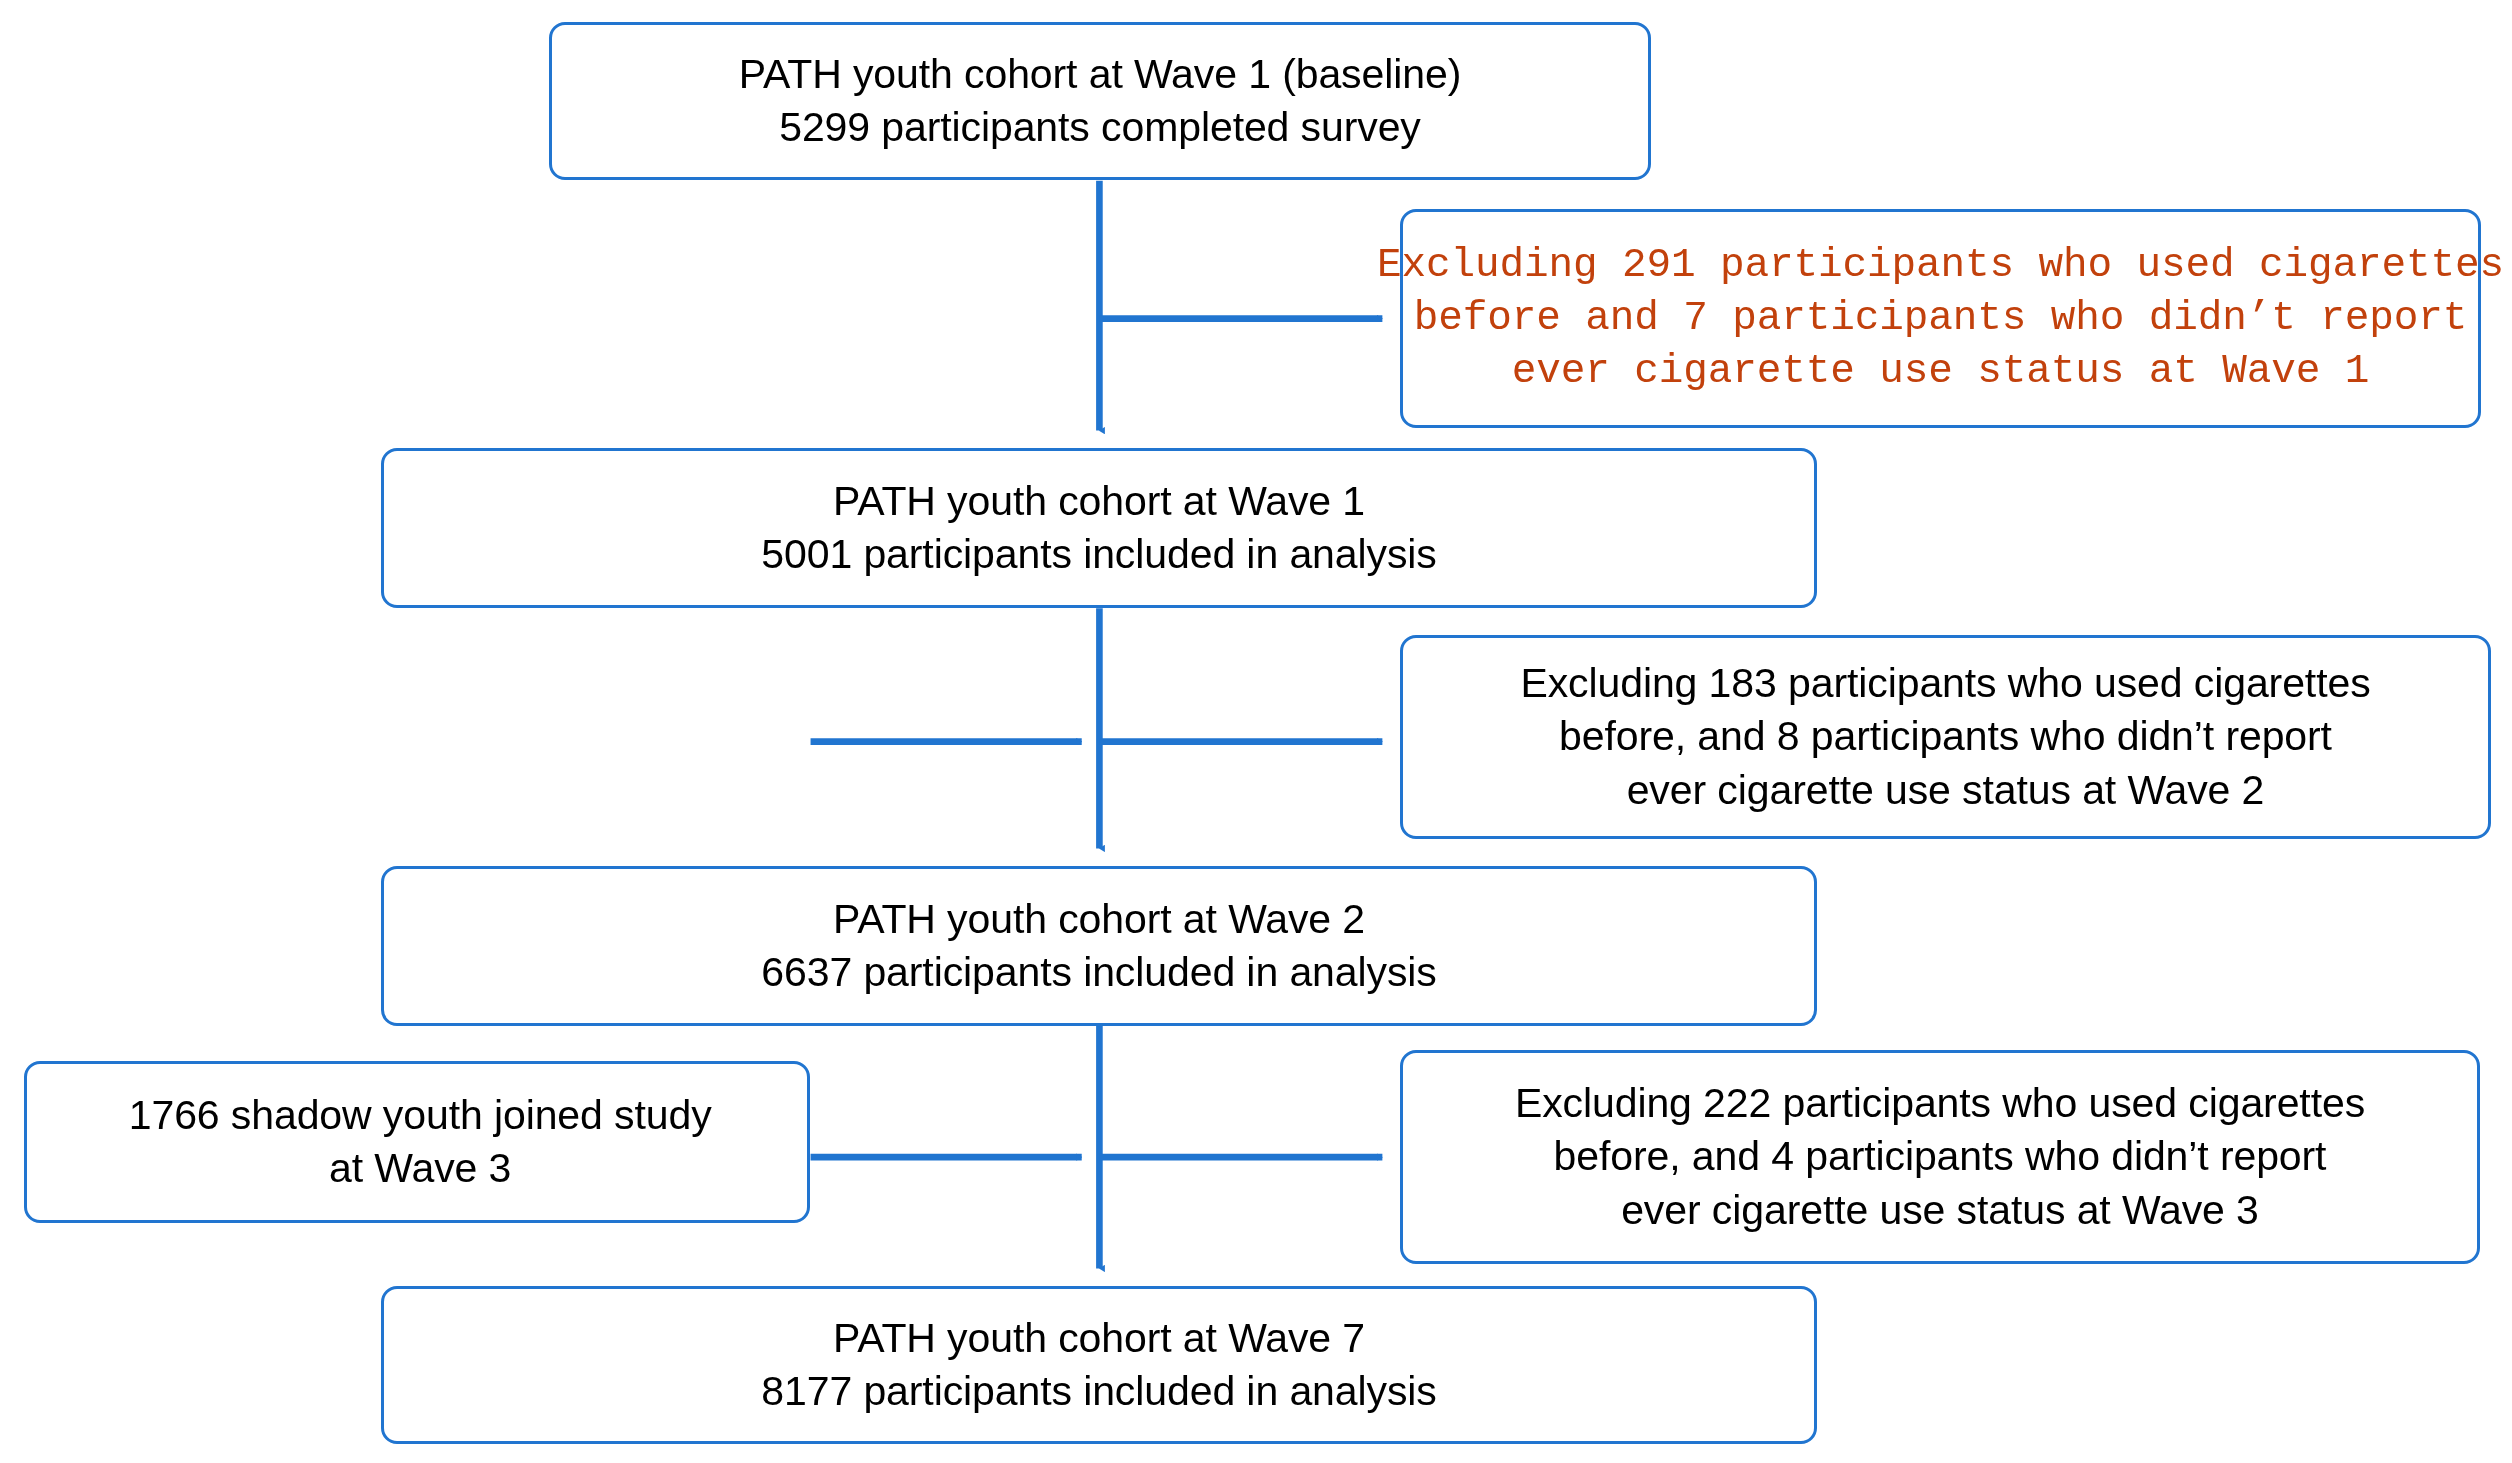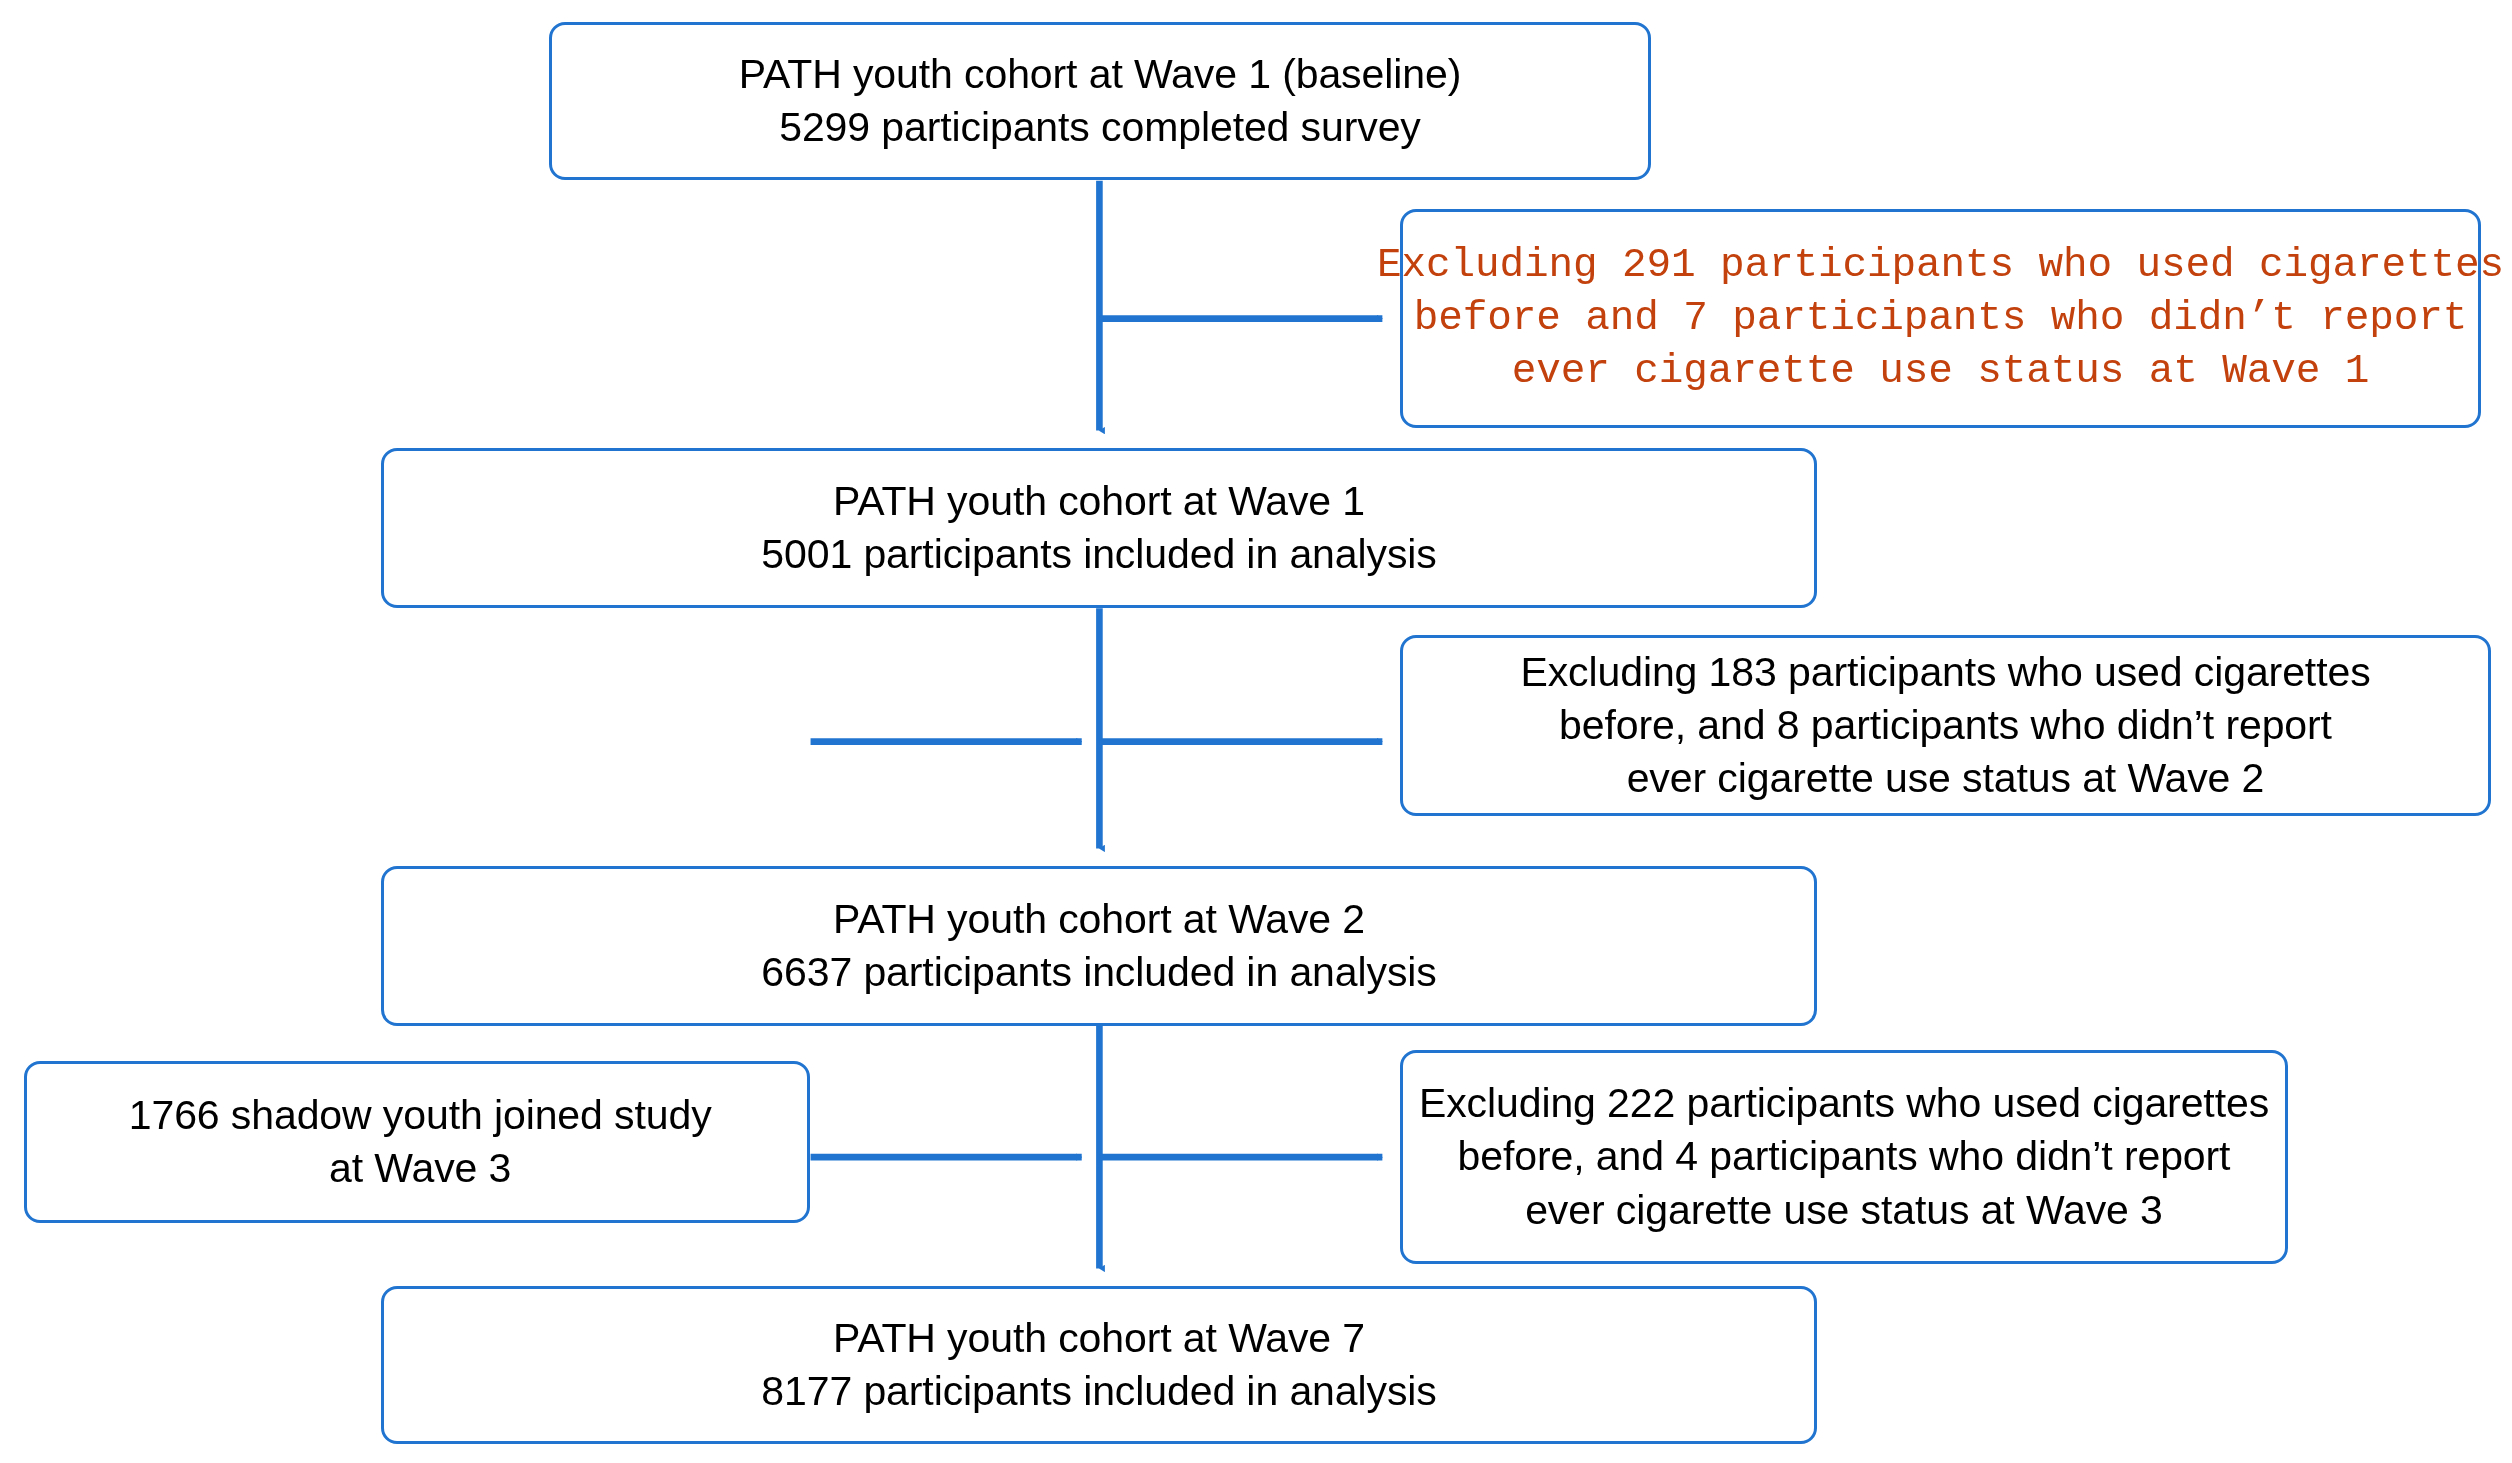--- a/index.html
+++ b/index.html
@@ -39,24 +39,24 @@
   }
   .node .line {
     display: block;
     white-space: nowrap;
   }
   
   #node-top        { left: 549px;  top: 22px;   width: 1102px; height: 158px; }
   #node-excl-w1    { left: 1400px; top: 209px;  width: 1081px; height: 219px; }
   #node-w1         { left: 381px;  top: 448px;  width: 1436px; height: 160px; }
   #node-shadow-w2  { left: 24px;   top: 652px;  width: 786px; height: 158px; }
-  #node-excl-w2    { left: 1400px; top: 635px;  width: 1091px; height: 181px; }
+  #node-excl-w2    { left: 1400px; top: 635px;  width: 1091px; height: 204px; }
   #node-w2         { left: 381px;  top: 866px; width: 1436px; height: 160px; }
   #node-shadow-w3  { left: 24px;   top: 1061px; width: 786px; height: 162px; padding-left: 21px; }
-  #node-excl-w3    { left: 1400px; top: 1050px; width: 888px; height: 214px; }
+  #node-excl-w3    { left: 1400px; top: 1050px; width: 1080px; height: 214px; }
   #node-w3         { left: 381px;  top: 1286px; width: 1436px; height: 158px; }
 
   
   #wires {
     position: absolute;
     left: 0;
     top: 0;
     width: 2512px;
     height: 1464px;
     z-index: 1;

